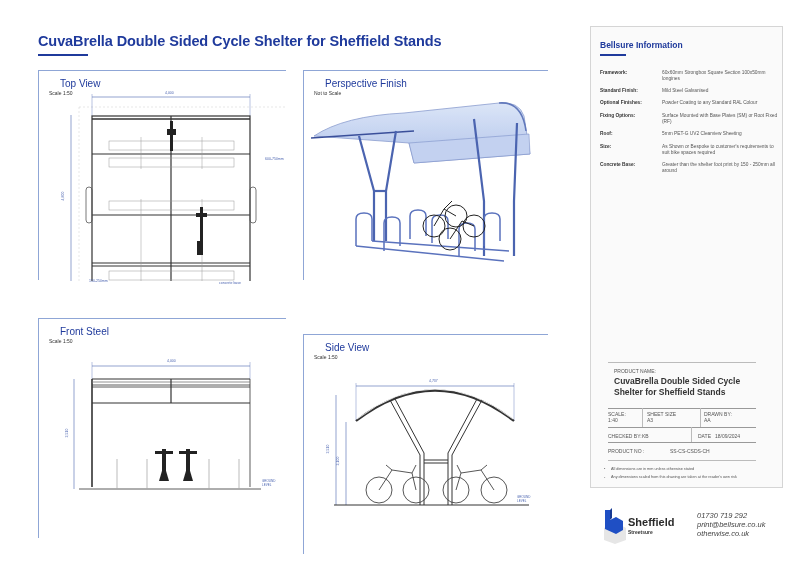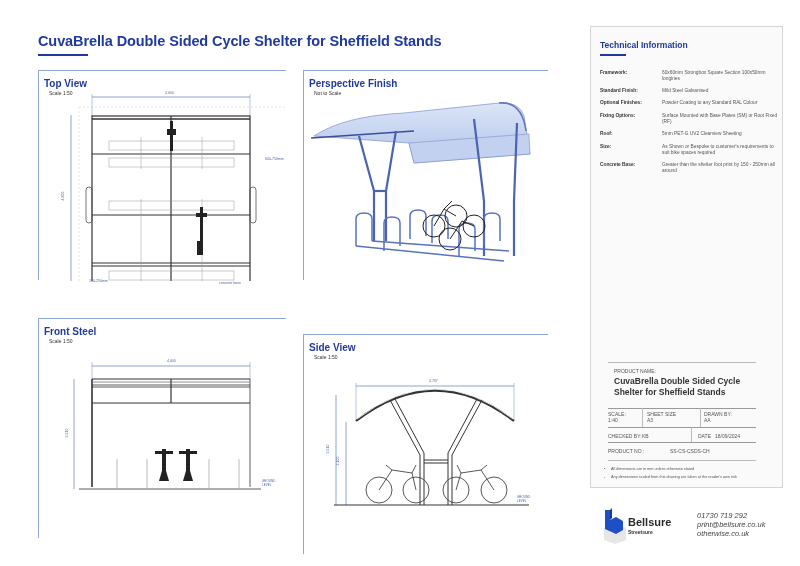--- a/index.html
+++ b/index.html
@@ -3,21 +3,21 @@
 <meta charset="utf-8">
 <style>
   * { box-sizing: border-box; margin: 0; padding: 0; }
   html, body { width: 800px; height: 566px; background: #ffffff; overflow: hidden; }
   body { position: relative; font-family: "Liberation Sans", sans-serif; color: #222; }
 
   .title { position: absolute; left: 38px; top: 33px; font-size: 14.5px; font-weight: bold; color: #1f3a9c; letter-spacing: -0.1px; }
   .title-rule { position: absolute; left: 38px; top: 54px; width: 50px; height: 2px; background: #1f3a9c; }
 
   .panel { position: absolute; border-left: 1px solid #8fa6d6; border-top: 1px solid #8fa6d6; }
-  .panel h2 { position: absolute; left: 5px; top: 7px; font-size: 10px; font-weight: bold; color: #1f3a9c; }
+  .panel h2 { position: absolute; left: 21px; top: 7px; font-size: 10px; font-weight: normal; color: #1f3a9c; }
   .panel .scale { position: absolute; left: 10px; top: 19px; font-size: 5px; color: #333; }
   .panel svg { position: absolute; left: 0; top: 0; }
 
   .sidebar { position: absolute; left: 590px; top: 26px; width: 193px; height: 462px; background: #fafafa; border: 1px solid #d5d5d5; }
   .sb-title { position: absolute; left: 9px; top: 13px; font-size: 8.5px; font-weight: bold; color: #1f3a9c; }
   .sb-rule { position: absolute; left: 9px; top: 27px; width: 26px; height: 1.5px; background: #1f3a9c; }
   .spec { position: absolute; left: 9px; width: 180px; font-size: 4.8px; line-height: 6px; }
   .spec .k { position: absolute; left: 0; top: 0; font-weight: bold; color: #333; }
   .spec .v { position: absolute; left: 62px; top: 0; width: 118px; color: #555; }
 
@@ -212,21 +212,21 @@
       <path d="M190,155 L177,135 L157,138 L152,155 M177,135 L183,130 M157,138 L153,130"></path>
     </g>
   </svg>
   <div style="position:absolute;left:125px;top:44px;font-size:3.5px;color:#4b64b0;">4,737</div>
   <div style="position:absolute;left:20px;top:112px;font-size:3.5px;color:#4b64b0;transform:rotate(-90deg);">2,510</div>
   <div style="position:absolute;left:30px;top:124px;font-size:3.5px;color:#4b64b0;transform:rotate(-90deg);">2,100</div>
   <div style="position:absolute;left:213px;top:160px;width:20px;font-size:3px;color:#4b64b0;">GROUND LEVEL</div>
 </div>
 
 <div class="sidebar">
-  <div class="sb-title">Technical Information</div>
+  <div class="sb-title">Bellsure Information</div>
   <div class="sb-rule"></div>
 
   <div class="spec" style="top:43px;">
     <span class="k">Framework:</span>
     <span class="v">60x60mm Strongbox Square Section 100x50mm longines</span>
   </div>
   <div class="spec" style="top:61px;">
     <span class="k">Standard Finish:</span>
     <span class="v">Mild Steel Galvanised</span>
   </div>
@@ -283,20 +283,20 @@
   <div class="note" style="left:3px;top:105px;">All dimensions are in mm unless otherwise stated</div>
   <div class="note" style="left:-4px;top:113px;">-</div>
   <div class="note" style="left:3px;top:113px;">Any dimensions scaled from this drawing are taken at the reader's own risk</div>
 </div>
 
 <svg class="logo" width="26" height="36" viewBox="0 0 26 36">
   <polygon points="13,14 24,20 24,32 13,36 2,32 2,20" fill="#e6e6e6"></polygon>
   <path d="M3,2 L8,2 L8,12 L14,9 L21,13 L21,22 L14,26 L3,21 Z" fill="#1f4fc4"></path>
   <path d="M8,2 L10,0 L10,10 L8,12 Z" fill="#173a93"></path>
 </svg>
-<div class="logo-name">Bellsure</div>
+<div class="logo-name">Sheffield</div>
 <div class="logo-sub">Streetsure</div>
 
 <div class="contact">
   <div>01730 719 292</div>
   <div>print@bellsure.co.uk</div>
   <div>otherwise.co.uk</div>
 </div>
 
 </body></html>

